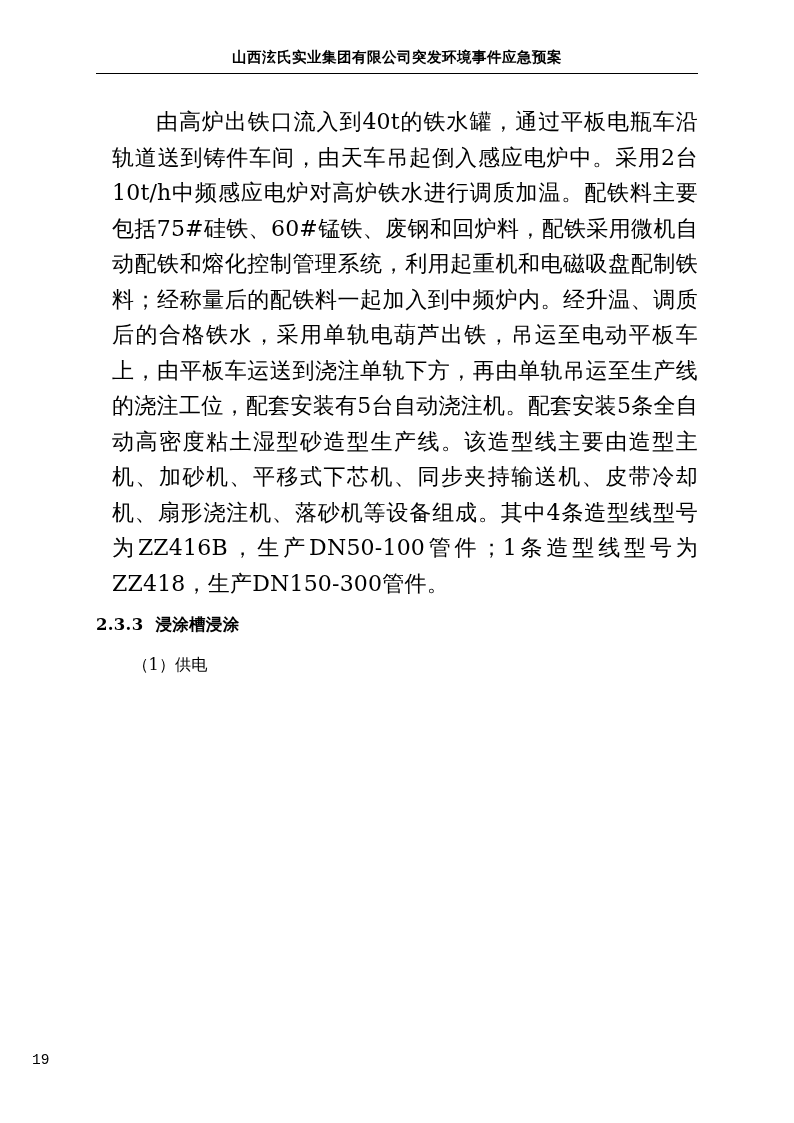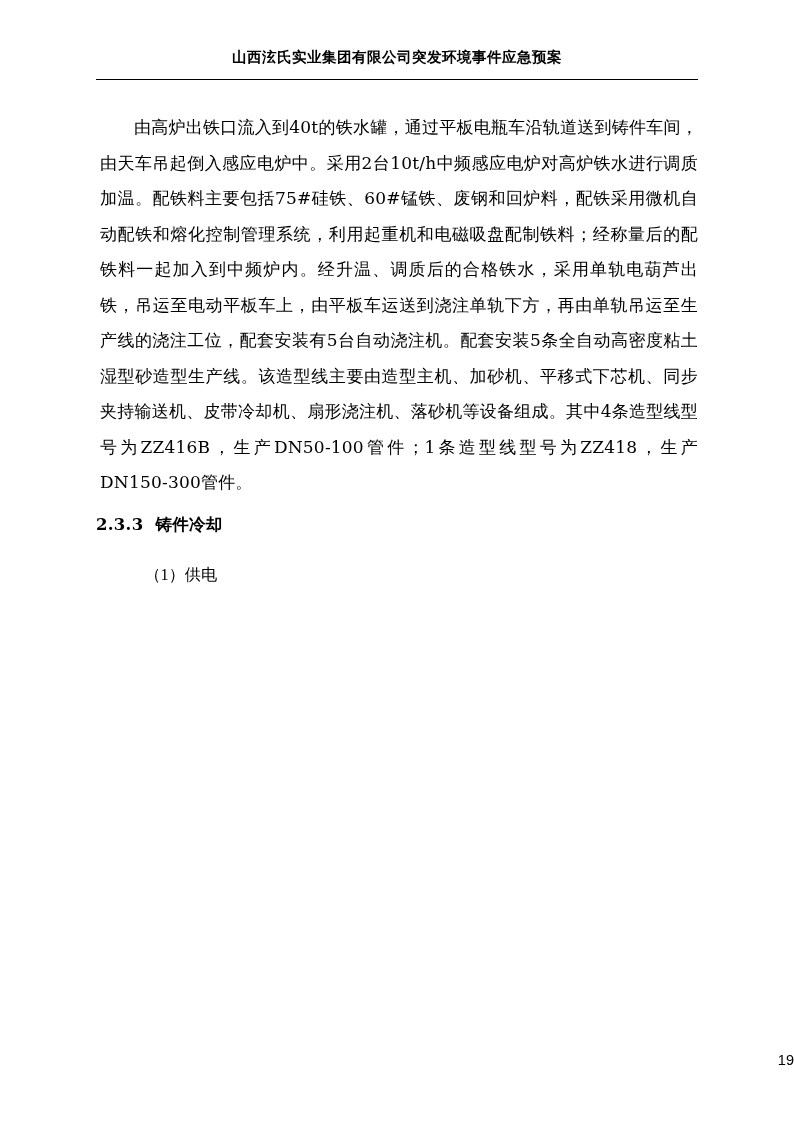--- a/index.html
+++ b/index.html
@@ -23,77 +23,77 @@
     left: 96px;
     top: 48px;
     width: 602px;
   }
   .header {
     text-align: center;
     font-family: Liberation Mono, monospace;
     font-weight: bold;
     font-size: 14.5px;
     letter-spacing: 0.5px;
-    padding-bottom: 12px;
+    padding-bottom: 6px;
     border-bottom: 1.2px solid #000;
     margin-bottom: 30px;
   }
   .para {
-    font-size: 17px;
+    font-size: 22px;
     line-height: 35.5px;
     text-align: justify;
     text-justify: inter-ideograph;
     text-indent: 2em;
-    margin: 0 0 0 4px;
+    margin: 0 0 0 16px;
     letter-spacing: 0.2px;
   }
   .para + .para {
     margin-top: 0;
   }
   .heading {
     font-size: 16.5px;
     font-weight: bold;
     line-height: 35.5px;
     margin: 6px 0 2px 0;
     letter-spacing: 0.3px;
   }
   .heading .num {
     margin-right: 12px;
     margin-top: 44px;
   }
   .sub {
     font-size: 16.2px;
     line-height: 35.5px;
     text-indent: 2em;
-    margin: 16px;
-    font-family: Liberation Serif, serif;
+    margin: 4px;
   }
   .footer {
     position: absolute;
     left: 0;
     right: 0;
     bottom: 55px;
-    text-align: right;
+    text-align: left;
     font-size: 14.5px;
-    font-family: Liberation Sans, sans-serif;
+    font-family: Liberation Mono, monospace;
+    padding-left: 32px;
   }
 </style>
 </head>
 <body>
 
 <div class="page">
   <div class="content">
 
     <div class="header">山西泫氏实业集团有限公司突发环境事件应急预案</div>
 
     <p class="para">由高炉出铁口流入到40t的铁水罐，通过平板电瓶车沿轨道送到铸件车间，由天车吊起倒入感应电炉中。采用2台10t/h中频感应电炉对高炉铁水进行调质加温。配铁料主要包括75#硅铁、60#锰铁、废钢和回炉料，配铁采用微机自动配铁和熔化控制管理系统，利用起重机和电磁吸盘配制铁料；经称量后的配铁料一起加入到中频炉内。经升温、调质后的合格铁水，采用单轨电葫芦出铁，吊运至电动平板车上，由平板车运送到浇注单轨下方，再由单轨吊运至生产线的浇注工位，配套安装有5台自动浇注机。配套安装5条全自动高密度粘土湿型砂造型生产线。该造型线主要由造型主机、加砂机、平移式下芯机、同步夹持输送机、皮带冷却机、扇形浇注机、落砂机等设备组成。其中4条造型线型号为ZZ416B，生产DN50-100管件；1条造型线型号为ZZ418，生产DN150-300管件。</p>
 
 
     <div class="heading">
-      <span class="num">2.3.3</span><span>铸件冷却</span>
+      <span class="num">2.3.3</span><span>浸涂槽浸涂</span>
     </div>
 
     <p class="sub">（1）供电</p>
 
 
 
   </div>
 
   <div class="footer">19</div>
 </div>

